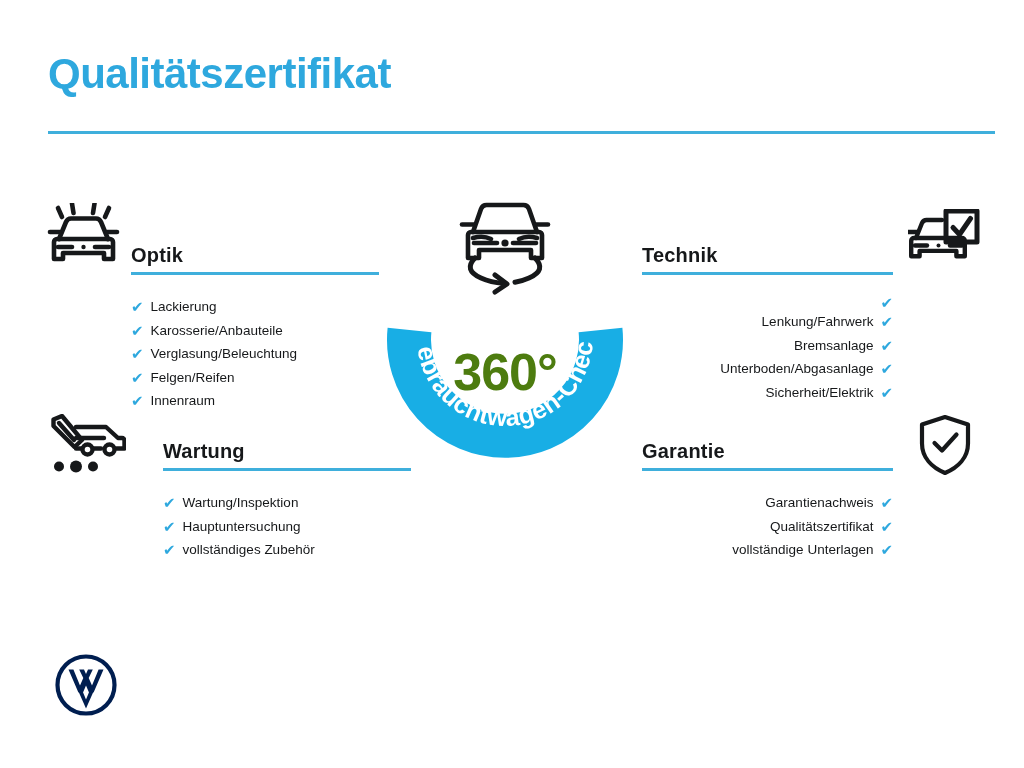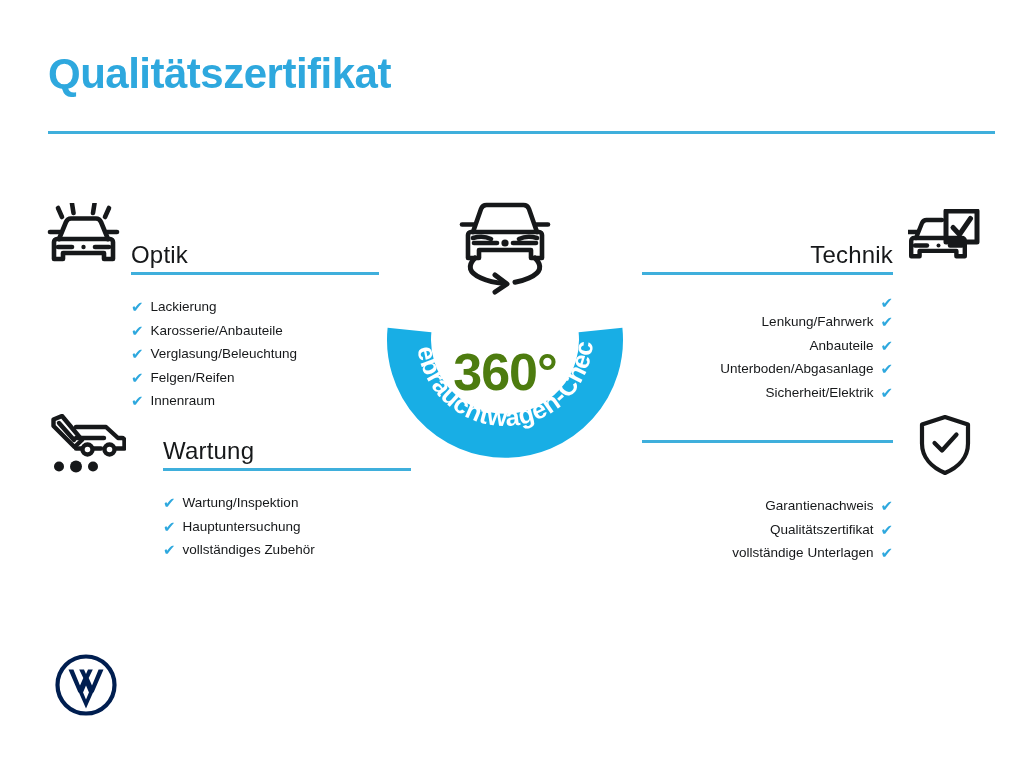--- a/index.html
+++ b/index.html
@@ -33,22 +33,22 @@
   }
 
   
   .section { position: absolute; }
 
   .sec-head {
     position: relative;
     height: 40px;
   }
   .sec-title {
-    font-size: 24px;
-    font-weight: normal;
+    font-size: 20px;
+    font-weight: bold;
     color: #16181A;
     letter-spacing: 0.2px;
     line-height: 28px;
   }
   .sec-rule {
     height: 3px;
     background: #3FAFDC;
     margin-top: 3px;
   }
   .sec-list {
@@ -69,21 +69,21 @@
     font-size: 15px;
     font-weight: bold;
     line-height: 1;
     flex: 0 0 auto;
   }
   
   .col-left .sec-list li { justify-content: flex-start; }
   .col-left .sec-title   { text-align: left; }
   
   .col-right .sec-list li { justify-content: flex-end; }
-  .col-right .sec-title   { text-align: right; }
+  .col-right .sec-title   { text-align: left; }
 
   
   #sec-optik    { left: 131px; top: 241px; width: 248px; }
   #sec-wartung  { left: 131px; top: 437px; width: 248px; margin-left: 32px; }
   #sec-technik  { left: 642px; top: 241px; width: 251px; }
   #sec-garantie { left: 642px; top: 437px; width: 251px; }
 
   
   .sec-icon { position: absolute; }
   #icon-optik    { left: 46px;  top: 203px; }
@@ -257,36 +257,37 @@
     </div>
     <ul class="sec-list">
       <li>
           <span class="check">✔</span>
         </li>
       <li>
           <span>Lenkung/Fahrwerk</span>
           <span class="check">✔</span>
         </li>
       <li>
-          <span>Anbauteile</span>
+          <span>Bremsanlage</span>
           <span class="check">✔</span>
         </li>
       <li>
           <span>Unterboden/Abgasanlage</span>
           <span class="check">✔</span>
         </li>
       <li>
           <span>Sicherheit/Elektrik</span>
           <span class="check">✔</span>
         </li>
     </ul>
   </div>
 
   <div class="section col-right" id="sec-garantie">
     <div class="sec-head">
+      <div class="sec-title">Garantie</div>
       <div class="sec-rule"></div>
     </div>
     <ul class="sec-list">
       <li>
           <span>Garantienachweis</span>
           <span class="check">✔</span>
         </li>
       <li>
           <span>Qualitätszertifikat</span>
           <span class="check">✔</span>

